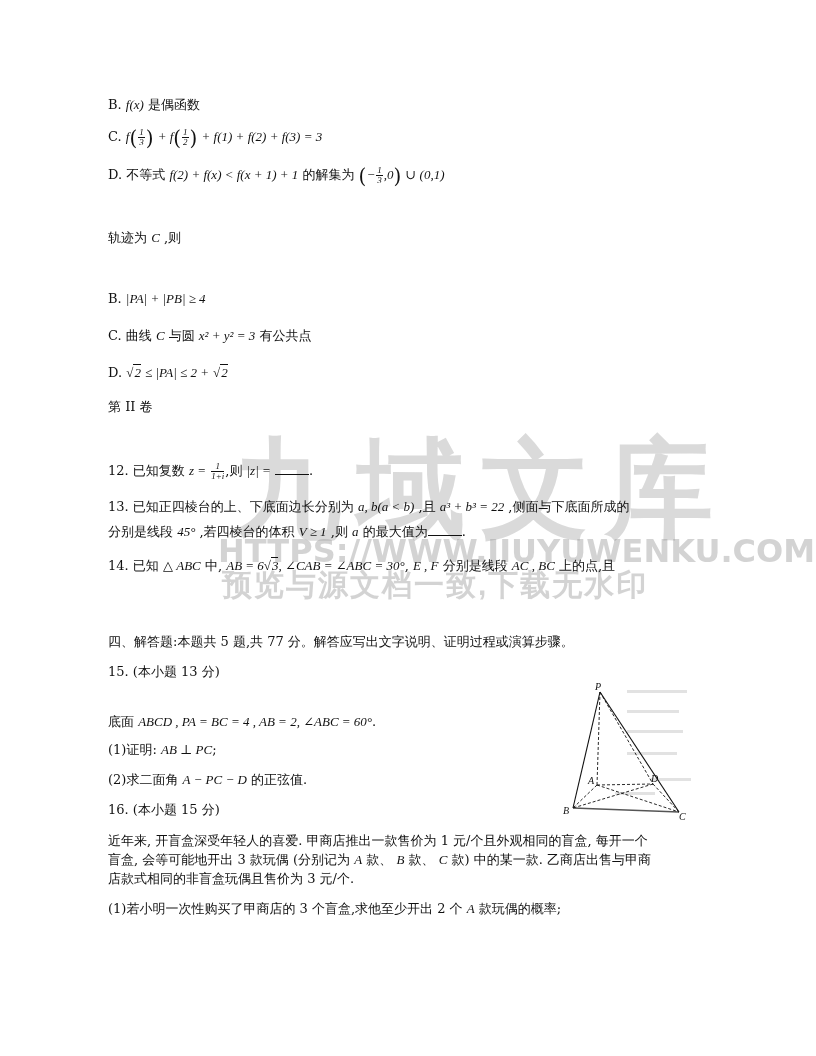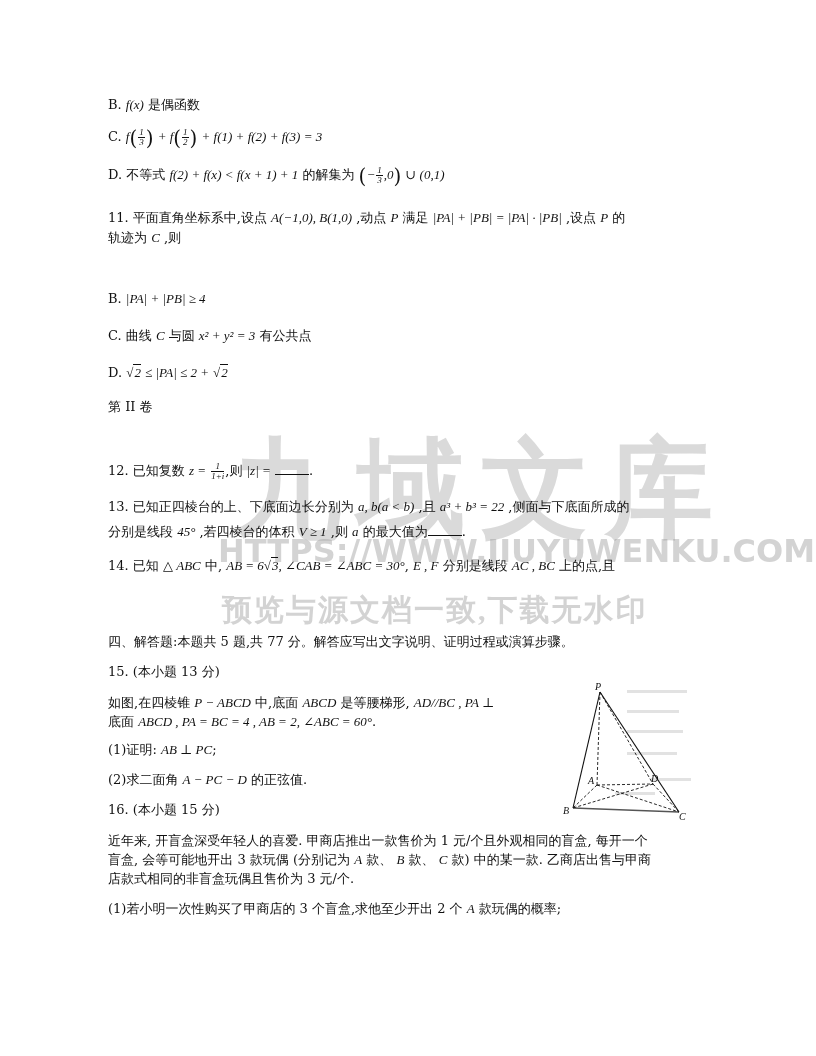--- a/index.html
+++ b/index.html
@@ -15,23 +15,23 @@
     .big-paren { font-size: 20px; vertical-align: middle; font-style: normal; }
     .sqrt { display: inline-block; }
     .sqrt .rad { border-top: 1px solid #111; padding-left: 1px; }
     
     .wm-big { position: absolute; left: 215px; top: 429px; font-family: "DejaVu Sans", sans-serif;
               font-weight: bold; font-size: 108px; letter-spacing: 16px; color: rgba(150,150,150,0.35);
               white-space: nowrap; line-height: 120px; pointer-events: none; margin-left: 18px; }
     .wm-url { position: absolute; left: 218px; top: 532px; font-family: "DejaVu Sans", sans-serif;
               font-weight: bold; font-size: 32px; color: rgba(150,150,150,0.42); white-space: nowrap;
               letter-spacing: 0px; pointer-events: none; text-align: right; }
-    .wm-sub { position: absolute; left: 222px; top: 565px; font-family: Liberation Serif, serif;
+    .wm-sub { position: absolute; left: 222px; top: 565px; font-family: Liberation Sans, sans-serif;
               font-weight: bold; font-size: 30px; color: rgba(150,150,150,0.42); white-space: nowrap;
-              letter-spacing: 2px; pointer-events: none; margin-top: 25px; }
+              letter-spacing: 2px; pointer-events: none; }
     .figure { position: absolute; left: 555px; top: 680px; width: 145px; height: 140px; }
     .figure svg { width: 145px; height: 140px; }
   </style>
 </head>
 <body>
 
 <div class="page">
 
   <div class="wm-big">九域文库</div>
   <div class="wm-url">HTTPS://WWW.JIUYUWENKU.COM</div>
@@ -52,31 +52,20 @@
 
   <div class="line" style="top:166px">
     <span>D.</span>
     <span>不等式</span>
     <span class="m">f(2) + f(x) &lt; f(x + 1) + 1</span>
     <span>的解集为</span>
     <span class="big-paren">(</span><span class="m">−</span><span class="frac m"><span class="num">1</span><span class="den">3</span></span><span class="m">,0</span><span class="big-paren">)</span>
     <span class="m">∪ (0,1)</span>
   </div>
 
-  <div class="line" style="top:209px">
-    <span>11. 平面直角坐标系中,设点</span>
-    <span class="m">A(−1,0), B(1,0)</span>
-    <span>,动点</span>
-    <span class="m">P</span>
-    <span>满足</span>
-    <span class="m">|PA| + |PB| = |PA| · |PB|</span>
-    <span>,设点</span>
-    <span class="m">P</span>
-    <span>的</span>
-  </div>
   <div class="line" style="top:229px">
     <span>轨迹为</span>
     <span class="m">C</span>
     <span>,则</span>
   </div>
   <div class="line" style="top:290px">
     <span>B.</span>
     <span class="m">|PA| + |PB| ≥ 4</span>
   </div>
   <div class="line" style="top:327px">
@@ -127,28 +116,20 @@
     <span class="m">AB = 6</span><span class="sqrt m">√<span class="rad">3</span></span><span class="m">, ∠CAB = ∠ABC = 30°</span><span>,</span>
     <span class="m">E , F</span>
     <span>分别是线段</span>
     <span class="m">AC , BC</span>
     <span>上的点,且</span>
   </div>
 
   <div class="line" style="top:633px">四、解答题:本题共 5 题,共 77 分。解答应写出文字说明、证明过程或演算步骤。</div>
 
   <div class="line" style="top:663px">15. (本小题 13 分)</div>
-  <div class="line" style="top:694px">
-    <span>如图,在四棱锥</span>
-    <span class="m">P − ABCD</span>
-    <span>中,底面</span>
-    <span class="m">ABCD</span>
-    <span>是等腰梯形,</span>
-    <span class="m">AD//BC , PA ⊥</span>
-  </div>
   <div class="line" style="top:713px">
     <span>底面</span>
     <span class="m">ABCD , PA = BC = 4 , AB = 2, ∠ABC = 60°</span><span>.</span>
   </div>
   <div class="line" style="top:741px">
     <span>(1)证明:</span>
     <span class="m">AB ⊥ PC</span><span>;</span>
   </div>
   <div class="line" style="top:771px">
     <span>(2)求二面角</span>

